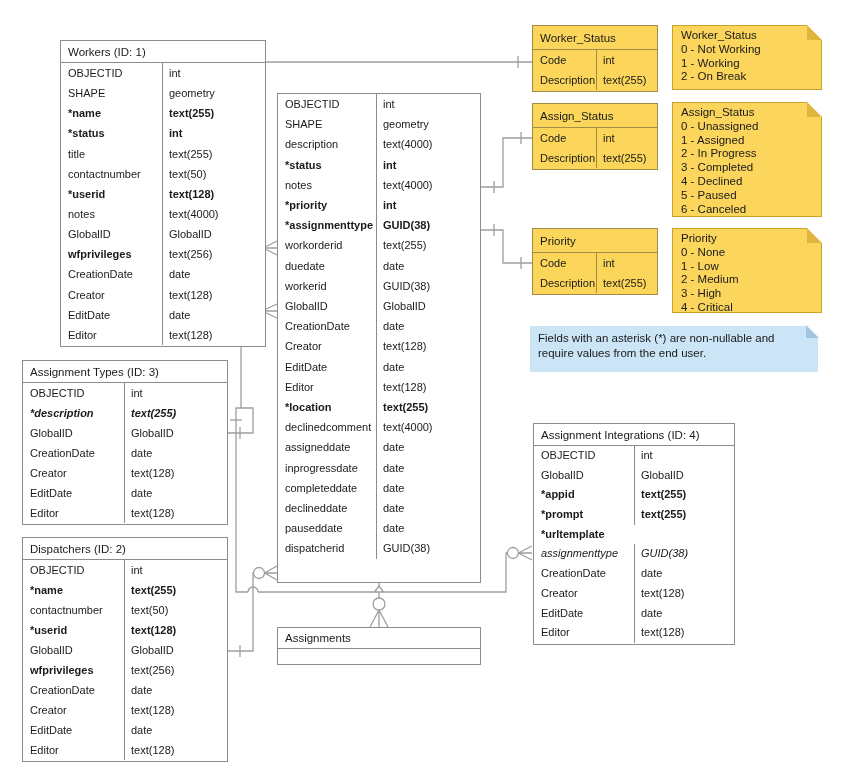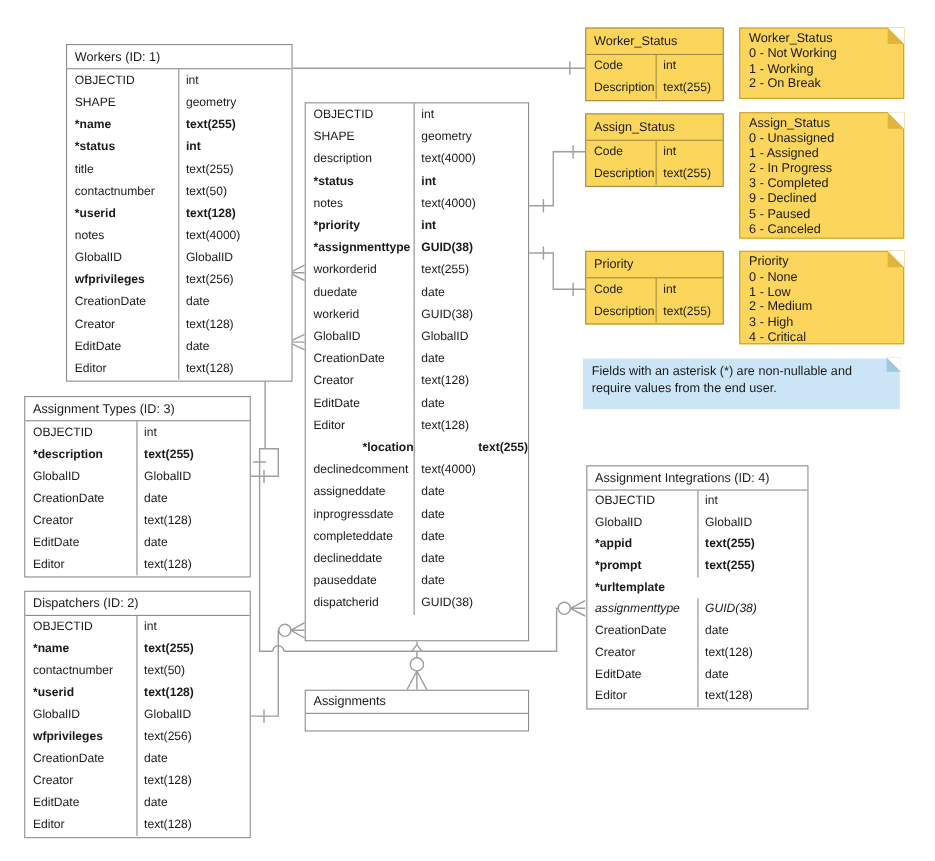--- a/index.html
+++ b/index.html
@@ -212,21 +212,21 @@
         <span class="erd-type">text(128)</span>
       </div>
       <div class="erd-row" style="height: 20.2174px; line-height: 20.2174px;">
         <span class="erd-name" style="width: 98px;">EditDate</span>
         <span class="erd-type">date</span>
       </div>
       <div class="erd-row" style="height: 20.2174px; line-height: 20.2174px;">
         <span class="erd-name" style="width: 98px;">Editor</span>
         <span class="erd-type">text(128)</span>
       </div>
-      <div class="erd-row" style="height: 20.2174px; line-height: 20.2174px; text-align: right;">
+      <div class="erd-row" style="height: 20.2174px; line-height: 20.2174px;">
         <span class="erd-name b" style="width: 98px;">*location</span>
         <span class="erd-type b">text(255)</span>
       </div>
       <div class="erd-row" style="height: 20.2174px; line-height: 20.2174px;">
         <span class="erd-name" style="width: 98px;">declinedcomment</span>
         <span class="erd-type">text(4000)</span>
       </div>
       <div class="erd-row" style="height: 20.2174px; line-height: 20.2174px;">
         <span class="erd-name" style="width: 98px;">assigneddate</span>
         <span class="erd-type">date</span>
@@ -251,21 +251,21 @@
         <span class="erd-name" style="width: 98px;">dispatcherid</span>
         <span class="erd-type">GUID(38)</span>
       </div>
     </div>
     <div class="erd-table" style="left: 22px; top: 360px; width: 206px; height: 165px;">
       <div class="erd-header" style="height: 22px; line-height: 22px;">Assignment Types (ID: 3)</div>
       <div class="erd-row" style="height: 20px; line-height: 20px;">
         <span class="erd-name" style="width: 101px;">OBJECTID</span>
         <span class="erd-type">int</span>
       </div>
-      <div class="erd-row" style="height: 20px; line-height: 20px;">
+      <div class="erd-row" style="height: 20px; line-height: 20px; font-style: italic;">
         <span class="erd-name b" style="width: 101px;">*description</span>
         <span class="erd-type b">text(255)</span>
       </div>
       <div class="erd-row" style="height: 20px; line-height: 20px;">
         <span class="erd-name" style="width: 101px;">GlobalID</span>
         <span class="erd-type">GlobalID</span>
       </div>
       <div class="erd-row" style="height: 20px; line-height: 20px;">
         <span class="erd-name" style="width: 101px;">CreationDate</span>
         <span class="erd-type">date</span>
@@ -416,21 +416,21 @@
       <div class="note-line">1 - Working</div>
       <div class="note-line">2 - On Break</div>
     </div>
     <div class="note" style="left: 672px; top: 102px; width: 150px; height: 115px;">
       <span class="note-fold"></span>
       <div class="note-line">Assign_Status</div>
       <div class="note-line">0 - Unassigned</div>
       <div class="note-line">1 - Assigned</div>
       <div class="note-line">2 - In Progress</div>
       <div class="note-line">3 - Completed</div>
-      <div class="note-line">9 - Declined</div>
+      <div class="note-line">4 - Declined</div>
       <div class="note-line">5 - Paused</div>
       <div class="note-line">6 - Canceled</div>
     </div>
     <div class="note" style="left: 672px; top: 228px; width: 150px; height: 85px;">
       <span class="note-fold"></span>
       <div class="note-line">Priority</div>
       <div class="note-line">0 - None</div>
       <div class="note-line">1 - Low</div>
       <div class="note-line">2 - Medium</div>
       <div class="note-line">3 - High</div>

